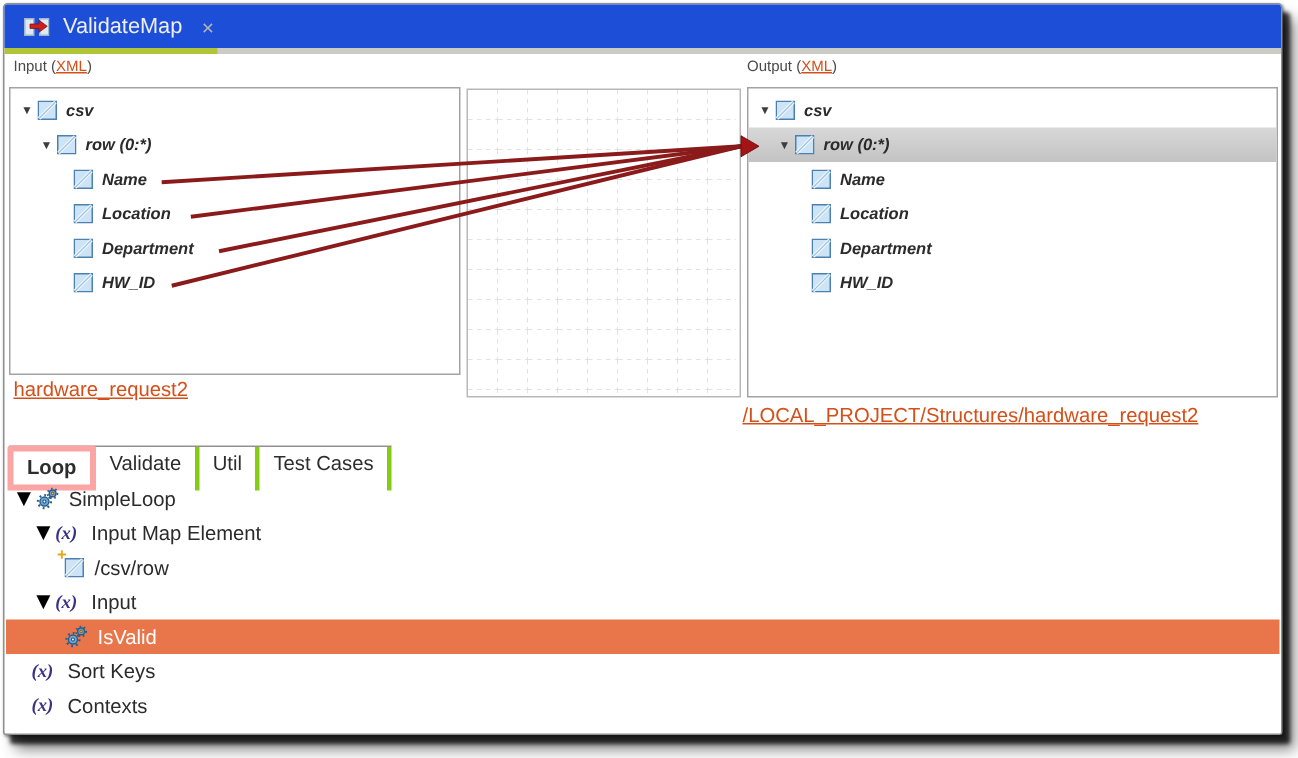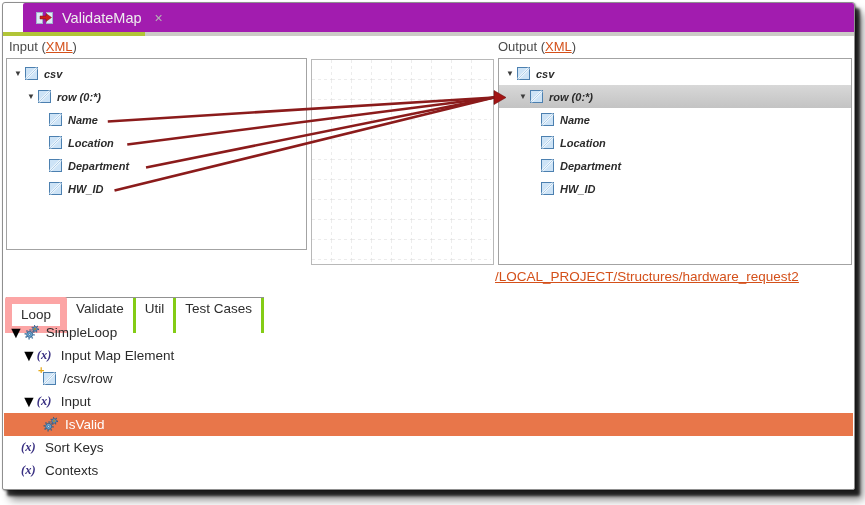--- a/index.html
+++ b/index.html
@@ -1,47 +1,47 @@
 <!DOCTYPE html>
 <html><head>
 <meta charset="utf-8">
 <style>
   html,body{margin:0;padding:0;width:865px;height:505px;background:#ffffff;overflow:hidden;
     font-family:"Liberation Sans",sans-serif;}
   .window{position:absolute;left:2px;top:2px;width:851px;height:486px;background:#fff;
     border:1px solid #8f8f8f;border-radius:3px 3px 2px 2px;
     box-shadow:5px 6px 3px rgba(0,0,0,0.78), 8px 10px 9px rgba(0,0,0,0.45), 1px 1px 2px rgba(0,0,0,0.4);}
   
-  .topbar{position:absolute;left:0;top:0;right:0;height:29px;background:#a21caf;border-radius:2px 2px 0 0;margin-left:20px;}
+  .topbar{position:absolute;left:0;top:0;right:0;height:29px;background:#1d4ed8;border-radius:2px 2px 0 0;}
   .edtab{display:inline-flex;align-items:center;height:100%;padding-left:13px;cursor:pointer;}
   .edtab .title{color:#eeeeee;font-size:14.5px;margin-left:9px;}
   .edtab .close{color:#b5b5b5;font-size:14px;margin-left:13px;cursor:pointer;}
   .stripe{position:absolute;left:0;top:29px;right:0;height:4px;background:#cbcbc6;}
   .stripe .green{position:absolute;left:0;top:0;width:142px;height:4px;background:#b1c537;}
   
-  .hdr{position:absolute;font-size:13px;color:#4a4a4a;white-space:nowrap;}
+  .hdr{position:absolute;font-size:10px;color:#4a4a4a;white-space:nowrap;}
   .hdr .xlink{color:#d4501a;text-decoration:underline;cursor:pointer;}
   
   .panel{position:absolute;background:#fff;border:1px solid #a3a3a3;padding-top:3px;overflow:hidden;}
   #input-panel{left:3px;top:55px;width:299px;height:187px;}
   #output-panel{left:495px;top:55px;width:352px;height:202px;}
   #map-canvas{position:absolute;left:308px;top:56px;width:181px;height:204px;border:1px solid #b8b8b8;background:#fff;}
   
   .trow{height:23px;display:flex;align-items:center;white-space:nowrap;cursor:default;}
   .trow .arrow{font-size:8px;color:#3c3c3c;width:14px;text-align:center;flex:0 0 14px;cursor:pointer;}
   .trow .lbl{margin-left:6px;font-size:11px;}
   .xmlrow .lbl{font-weight:bold;font-style:italic;color:#2b2b2b;}
   .pad0{padding-left:4px;} .pad1{padding-left:17px;} .pad2{padding-left:42px;}
   .sel-gray{background:linear-gradient(#d8d8d8,#c3c3c3);}
   
   .schemalink{position:absolute;font-size:13.5px;line-height:16px;color:#d4501a;text-decoration:underline;cursor:pointer;white-space:nowrap;}
   
   .tabbar{position:absolute;left:3px;top:294px;display:inline-flex;border-top:1px solid #919191;background:#fff;}
   .btab{padding:3px 9px 4px;font-size:13.5px;color:#2d2d2d;border-right:3px solid #84cc16;cursor:pointer;}
-  .btab.active{font-weight:normal;border:7px solid #fca5a5;margin-top:-1px;margin-left:-1px;border-radius:2px 2px 0 0;}
+  .btab.active{font-weight:bold;border:4px solid #fca5a5;margin-top:-1px;margin-left:-1px;border-radius:2px 2px 0 0;}
   
   #loop-tree{position:absolute;left:1px;top:318px;right:1px;}
   .lrow{height:23px;display:flex;align-items:center;white-space:nowrap;cursor:pointer;}
   .lrow .lbl{margin-left:7px;font-size:13.5px;color:#2b2b2b;}
   .lrow.selected{background:#e8764a;align-items:center;}
   .lrow.selected .lbl{color:#ffffff;}
   .lpad0{padding-left:4px;} .lpad1{padding-left:17px;} .lpad2{padding-left:39px;}
   .fx{font-family:"Liberation Serif",serif;font-style:italic;font-weight:bold;font-size:12.5px;color:#3a3183;flex:0 0 17px;}
   .xicon-wrap{position:relative;display:inline-flex;}
   .xicon-wrap .plus{position:absolute;left:-5px;top:-8px;color:#e5a919;font-weight:bold;font-size:11px;}
@@ -188,20 +188,21 @@
             <rect x="0.5" y="0.5" width="12" height="12" fill="#cde3f6" stroke="#4c80b0"></rect>
             <path d="M12 1 L1 12" stroke="#f2f8fd" stroke-width="2.4"></path>
             <path d="M12 1 L1 12" stroke="#9ec4e2" stroke-width="0.8"></path>
           </svg>
         <span class="lbl">HW_ID</span>
       </div>
     </div>
   </div>
 
   <div class="schemalink" style="left:6px;top:249px;">
+    <div>hardware_request2</div>
   </div>
   <div class="schemalink" style="left:492px;top:266px;">
     <div>/LOCAL_PROJECT/Structures/hardware_request2</div>
   </div>
 
   <div class="tabbar">
     <div class="btab active">Loop</div>
     <div class="btab">Validate</div>
     <div class="btab">Util</div>
     <div class="btab">Test Cases</div>

